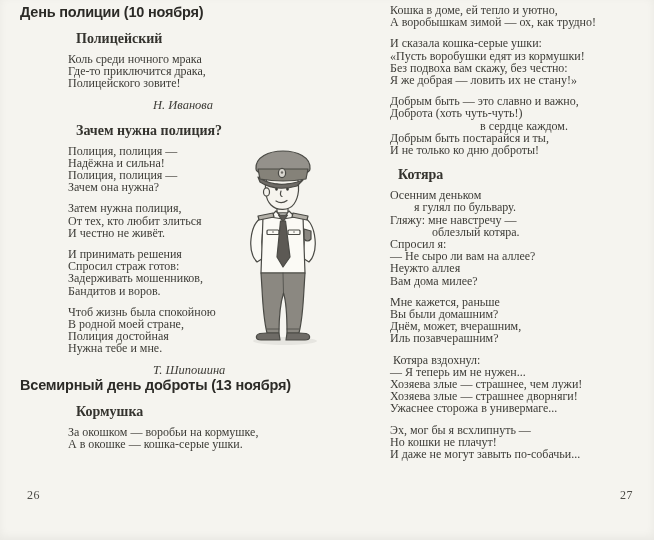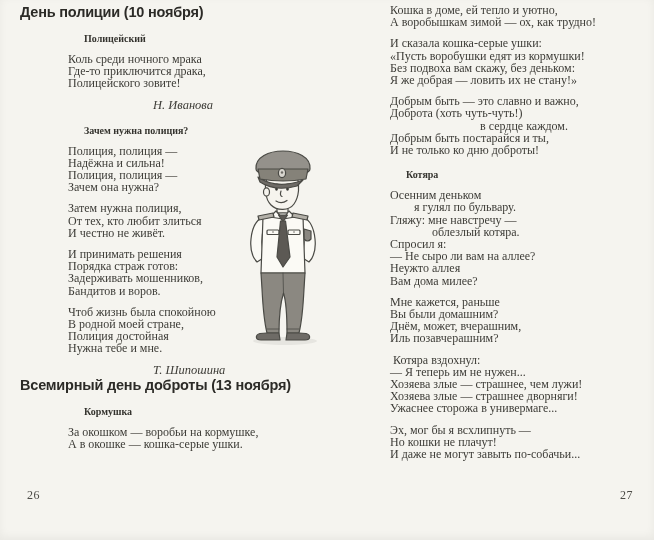--- a/index.html
+++ b/index.html
@@ -14,22 +14,22 @@
   .col-left{left:20px;width:330px;}
   .col-right{left:390px;width:258px;}
   h1.sec{
     font-family:"Liberation Sans", sans-serif;
     font-size:14.5px;font-weight:bold;letter-spacing:-0.2px;
     color:#2c2b27;margin:0;line-height:16px;
   }
   .indent{margin-left:48px;}
   h2.poem-title{
     font-family:"Liberation Serif", serif;
-    font-size:10px;font-weight:bold;color:#34332e;
-    margin:12px 0 7px 16px;line-height:14px;
+    font-size:14px;font-weight:bold;color:#34332e;
+    margin:12px 0 7px 8px;line-height:14px;
   }
   .stanza{margin:0 0 9px 0;}
   .line{
     font-size:12px;line-height:12.2px;white-space:pre;
     color:#3d3c37;
   }
   .author{
     font-size:12.5px;font-style:italic;line-height:13px;
     padding-left:85px;margin:2px 0 0 0;color:#3d3c37;
   }
@@ -70,21 +70,21 @@
           <div class="line">Полиция, полиция —</div>
           <div class="line">Зачем она нужна?</div>
         </div>
       <div class="stanza">
           <div class="line">Затем нужна полиция,</div>
           <div class="line">От тех, кто любит злиться</div>
           <div class="line">И честно не живёт.</div>
         </div>
       <div class="stanza">
           <div class="line">И принимать решения</div>
-          <div class="line">Порядка страж готов:</div>
+          <div class="line">Спросил страж готов:</div>
           <div class="line">Задерживать мошенников,</div>
           <div class="line">Бандитов и воров.</div>
         </div>
       <div class="stanza">
           <div class="line">Чтоб жизнь была спокойною</div>
           <div class="line">В родной моей стране,</div>
           <div class="line">Полиция достойная</div>
           <div class="line">Нужна тебе и мне.</div>
         </div>
       <div class="author mt-author2">Т. Шипошина</div>
@@ -102,21 +102,21 @@
   </div>
 
   <div class="col col-right">
     <div class="stanza">
         <div class="line">Кошка в доме, ей тепло и уютно,</div>
         <div class="line">А воробышкам зимой — ох, как трудно!</div>
       </div>
     <div class="stanza">
         <div class="line">И сказала кошка-серые ушки:</div>
         <div class="line">«Пусть воробушки едят из кормушки!</div>
-        <div class="line">Без подвоха вам скажу, без деньком:</div>
+        <div class="line">Без подвоха вам скажу, без честно:</div>
         <div class="line">Я же добрая — ловить их не стану!»</div>
       </div>
     <div class="stanza">
         <div class="line">Добрым быть — это славно и важно,</div>
         <div class="line">Доброта (хоть чуть-чуть!)</div>
         <div class="line">                              в сердце каждом.</div>
         <div class="line">Добрым быть постарайся и ты,</div>
         <div class="line">И не только ко дню доброты!</div>
       </div>
 

